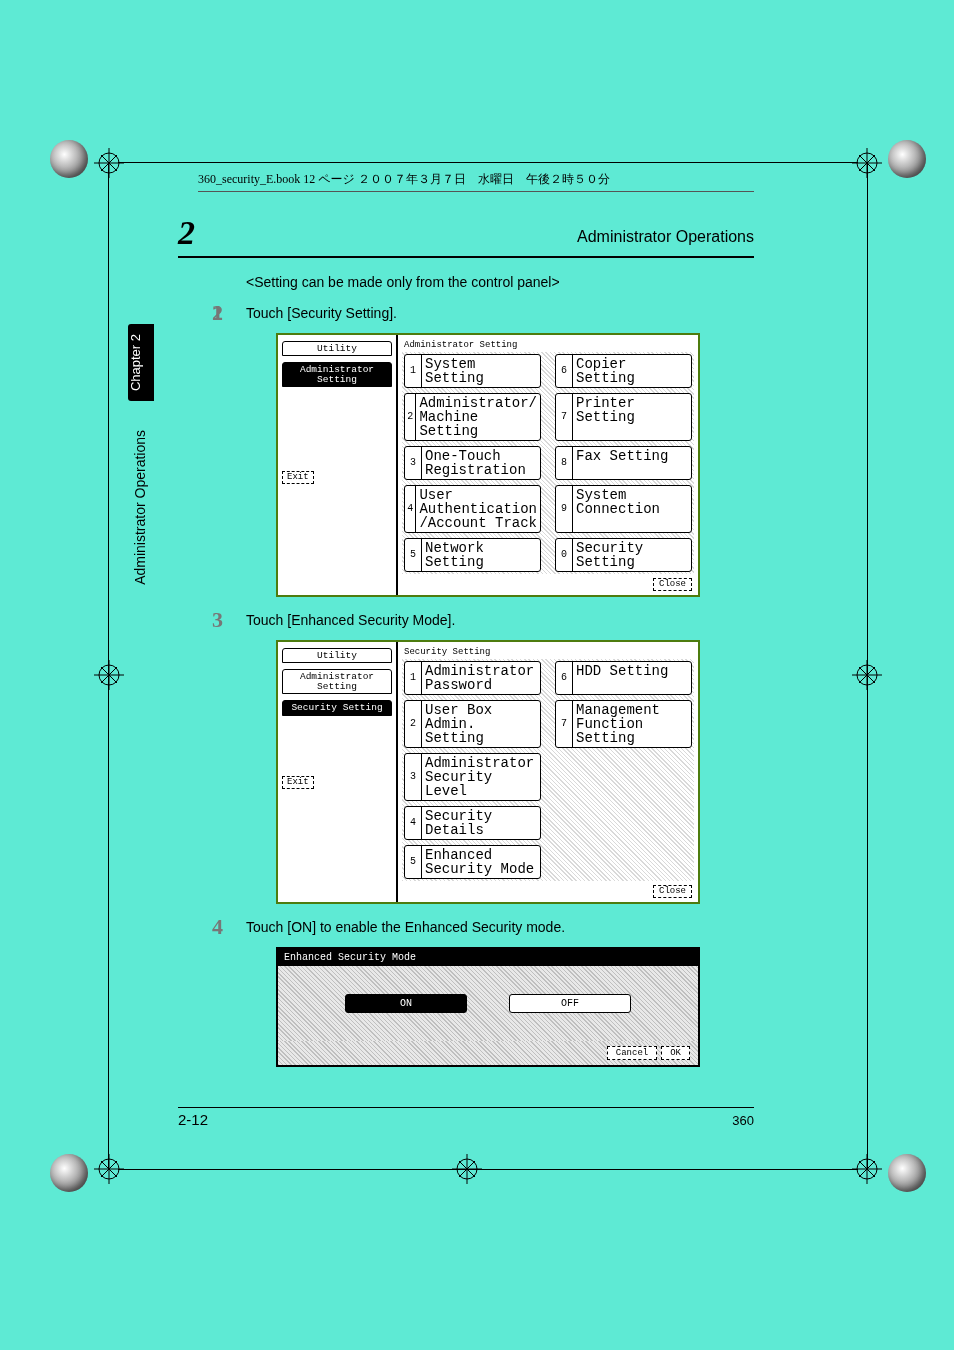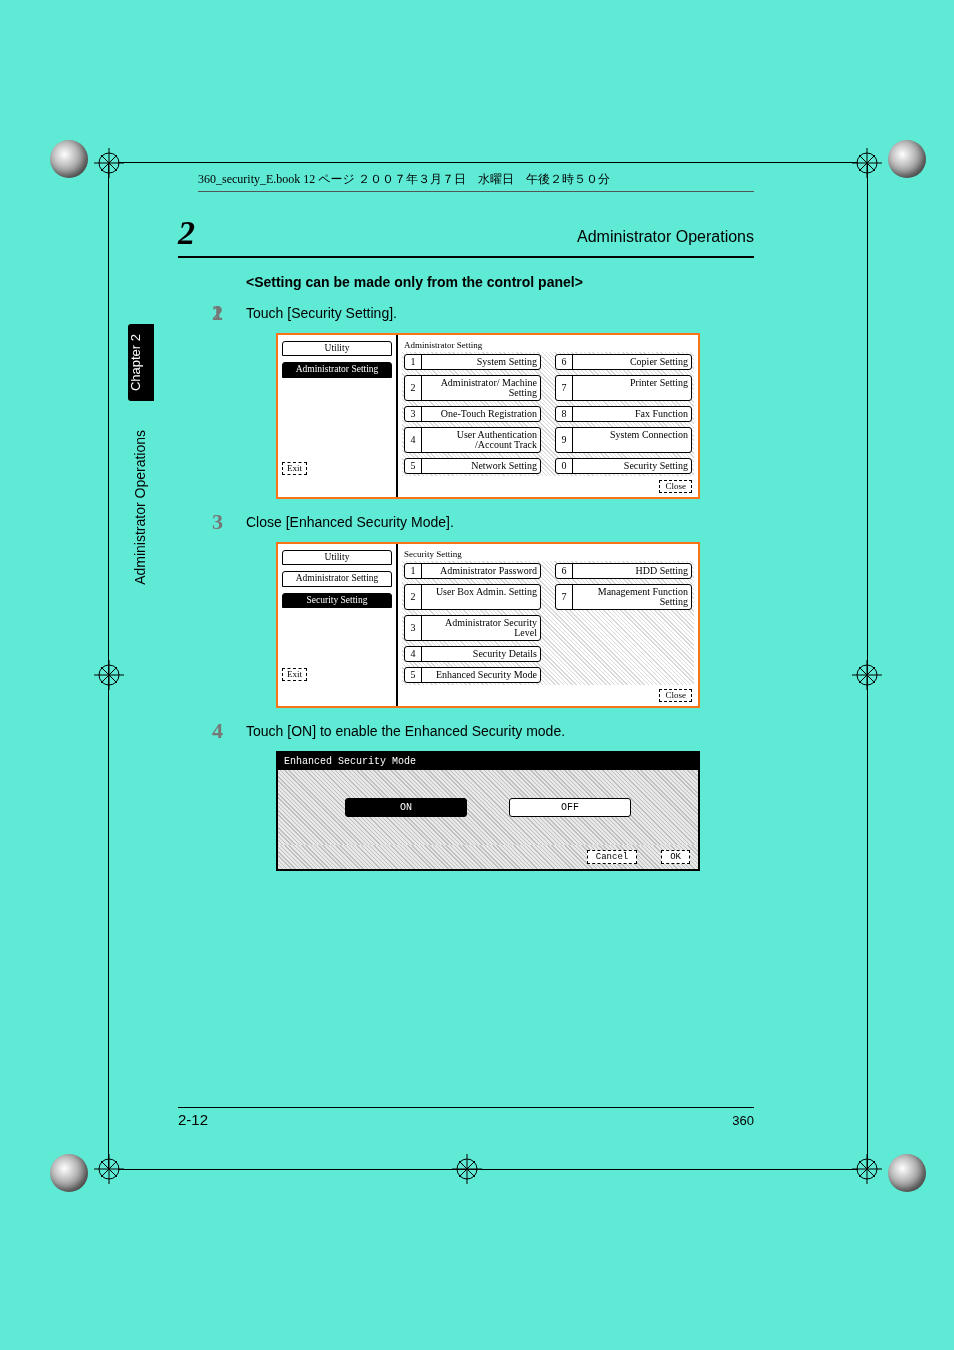--- a/index.html
+++ b/index.html
@@ -9,46 +9,46 @@
   .solid-circle{position:absolute;width:38px;height:38px;border-radius:50%;background:radial-gradient(circle at 38% 38%,#fff 0,#b8b8b8 38%,#7a7a7a 70%,#555 100%);box-shadow:inset -3px -3px 6px rgba(0,0,0,.35)}
   .fine-rule-h{position:absolute;height:0;border-top:.5px solid #000}
   .fine-rule-v{position:absolute;width:0;border-left:.5px solid #000}
   .header-line{position:absolute;left:198px;right:200px;top:171px;font-size:12px;border-bottom:1px solid #555;padding-bottom:3px;font-family:'MS Mincho','Hiragino Mincho ProN',serif}
   .sect-header{position:absolute;left:178px;right:200px;top:214px;border-bottom:2.5px solid #000;padding-bottom:4px}
   .sect-number{display:inline-block;font:italic 700 34px Georgia,'Times New Roman',serif;vertical-align:bottom;color:#000}
   .sect-title{float:right;font-size:16px;margin-top:14px}
   .sidebar-tab{position:absolute;left:128px;width:26px;background:#000;color:#fff;writing-mode:vertical-rl;transform:rotate(180deg);font-size:13px;text-align:center;padding:10px 0;border-radius:0 3px 3px 0}
   .sidebar-label{position:absolute;left:132px;width:18px;writing-mode:vertical-rl;transform:rotate(180deg);font-size:14px;text-align:center}
   .body{position:absolute;left:246px;right:210px}
-  .bold-sub{font-weight:700;font-size:14px;margin:14px 0 10px}
+  .bold-sub{font-weight:400;font-size:14px;margin:14px 0 10px}
   .check-line{font-size:14px;line-height:1.35;margin:0 0 12px 18px;text-indent:-18px}
   .check-line .tick{display:inline-block;width:18px;font-weight:700}
   .step{position:relative;margin:14px 0 10px;font-size:14px;line-height:1.35}
   .step-num{position:absolute;left:-34px;top:-4px;font:700 22px Georgia,'Times New Roman',serif;color:#777}
   .screenshot{margin:10px 0 14px 30px}
-  .lcd{border:2px solid #f97316;background:#fff;font-family:Liberation Serif, serif;font-size:10px;line-height:1;color:#000}
+  .lcd{border:2px solid #4d7c0f;background:#fff;font-family:Liberation Mono, monospace;font-size:10px;line-height:1;color:#000}
   .lcd .body-area{display:flex}
   .lcd .side{width:110px;border-right:2px solid #000;padding:6px 4px}
   .lcd .side .stab{border:1px solid #000;border-radius:3px 3px 0 0;padding:2px 3px;margin-bottom:6px;text-align:center;font-size:9.5px}
   .lcd .side .stab.sel{background:#000;color:#fff}
   .lcd .side .exit{margin-top:18px;border:1px dashed #000;padding:1px 4px;display:inline-block;font-size:9px}
   .lcd .main{flex:1;padding:6px 6px 4px;position:relative}
   .menu-wrap{position:relative}
   .menu-wrap .halftone{position:absolute;inset:-2px;background:repeating-linear-gradient(45deg,#d9d9d9 0 1px,transparent 1px 3px);pointer-events:none}
   .menu-grid{position:relative;display:grid;grid-template-columns:1fr 1fr;gap:5px 14px}
   .menu-item{display:flex;align-items:stretch;background:#fff;border:1px solid #000;border-radius:3px;overflow:hidden}
   .menu-item .n{width:16px;border-right:1px solid #000;display:flex;align-items:center;justify-content:center;font-size:10px}
-  .menu-item .lab{flex:1;padding:2px 3px;font-size:10px;line-height:1;text-align:right}
+  .menu-item .lab{flex:1;padding:2px 3px;font-size:14px;line-height:1;text-align:left}
   .lcd3{border:2px solid #000;background:#000;color:#fff;font-family:'Courier New',monospace;font-size:10px}
   .lcd3 .tbar{padding:3px 6px}
   .lcd3 .area{background:repeating-linear-gradient(45deg,#bfbfbf 0 1px,#e8e8e8 1px 3px);padding:28px 0;display:flex;justify-content:center;gap:42px}
   .lcd3 .btn{width:120px;text-align:center;border:1px solid #000;border-radius:3px;padding:3px 0;font-size:10px}
   .lcd3 .btn.on{background:#000;color:#fff}
   .lcd3 .btn.off{background:#fff;color:#000}
-  .lcd3 .bbar{background:repeating-linear-gradient(45deg,#bfbfbf 0 1px,#e8e8e8 1px 3px);display:flex;justify-content:flex-end;gap:24px;padding:5px 8px}
+  .lcd3 .bbar{background:repeating-linear-gradient(45deg,#bfbfbf 0 1px,#e8e8e8 1px 3px);display:flex;justify-content:flex-end;gap:4px;padding:5px 8px}
   .lcd3 .bbar .b{border:1px dashed #000;background:#fff;color:#000;padding:1px 8px;font-size:9px}
   .footer-rule{position:absolute;left:178px;right:200px;bottom:242px;border-top:1px solid #000}
   .footer-left{position:absolute;left:178px;bottom:222px;font-size:15px}
   .footer-right{position:absolute;right:200px;bottom:222px;font-size:13px}
 </style>
 </head>
 <body>
 
 <div class="page">
 
@@ -177,21 +177,21 @@
                   <div class="menu-item">
                     <div class="n">7</div>
                     <div class="lab">Printer Setting</div>
                   </div>
                   <div class="menu-item">
                     <div class="n">3</div>
                     <div class="lab">One-Touch Registration</div>
                   </div>
                   <div class="menu-item">
                     <div class="n">8</div>
-                    <div class="lab">Fax Function</div>
+                    <div class="lab">Fax Setting</div>
                   </div>
                   <div class="menu-item">
                     <div class="n">4</div>
                     <div class="lab">User Authentication /Account Track</div>
                   </div>
                   <div class="menu-item">
                     <div class="n">9</div>
                     <div class="lab">System Connection</div>
                   </div>
                   <div class="menu-item">
@@ -207,21 +207,21 @@
             <div style="display:flex;justify-content:flex-end;margin-top:6px">
               <span class="close" style="border:1px dashed #000;padding:1px 5px;font-size:9px">Close</span>
             </div>
           </div>
         </div>
       </div>
     </div>
 
     <div class="step">
       <span class="step-num">3</span>
-      <span>Close [Enhanced Security Mode].</span>
+      <span>Touch [Enhanced Security Mode].</span>
     </div>
 
     <div class="screenshot">
       <div class="lcd" style="width:420px">
         <div class="body-area">
           <div class="side">
             <div class="stab">Utility</div>
             <div class="stab">Administrator Setting</div>
             <div class="stab sel">Security Setting</div>
             <div style="height:36px"></div>

